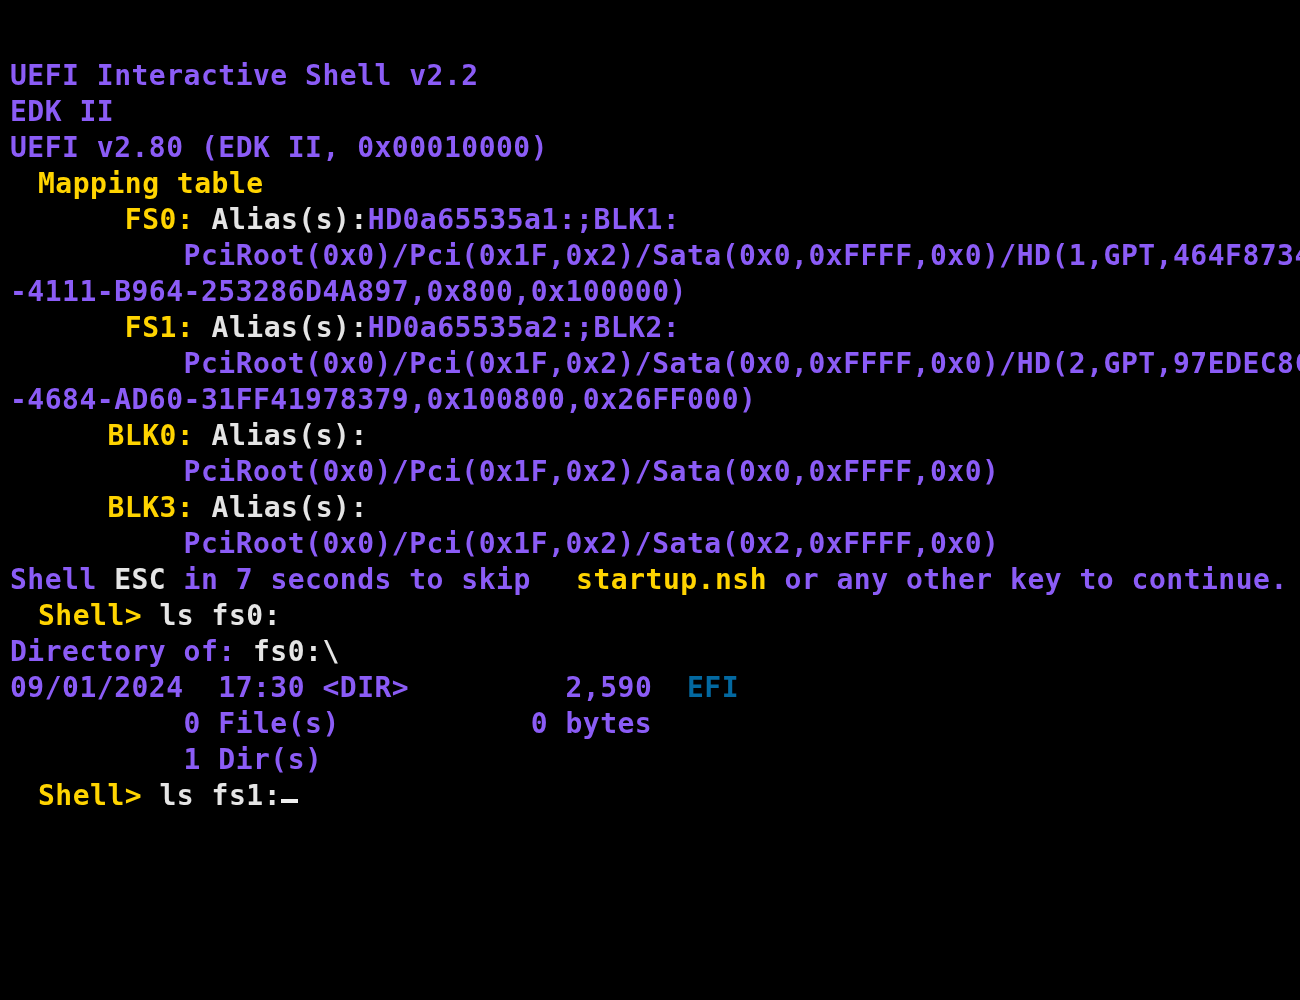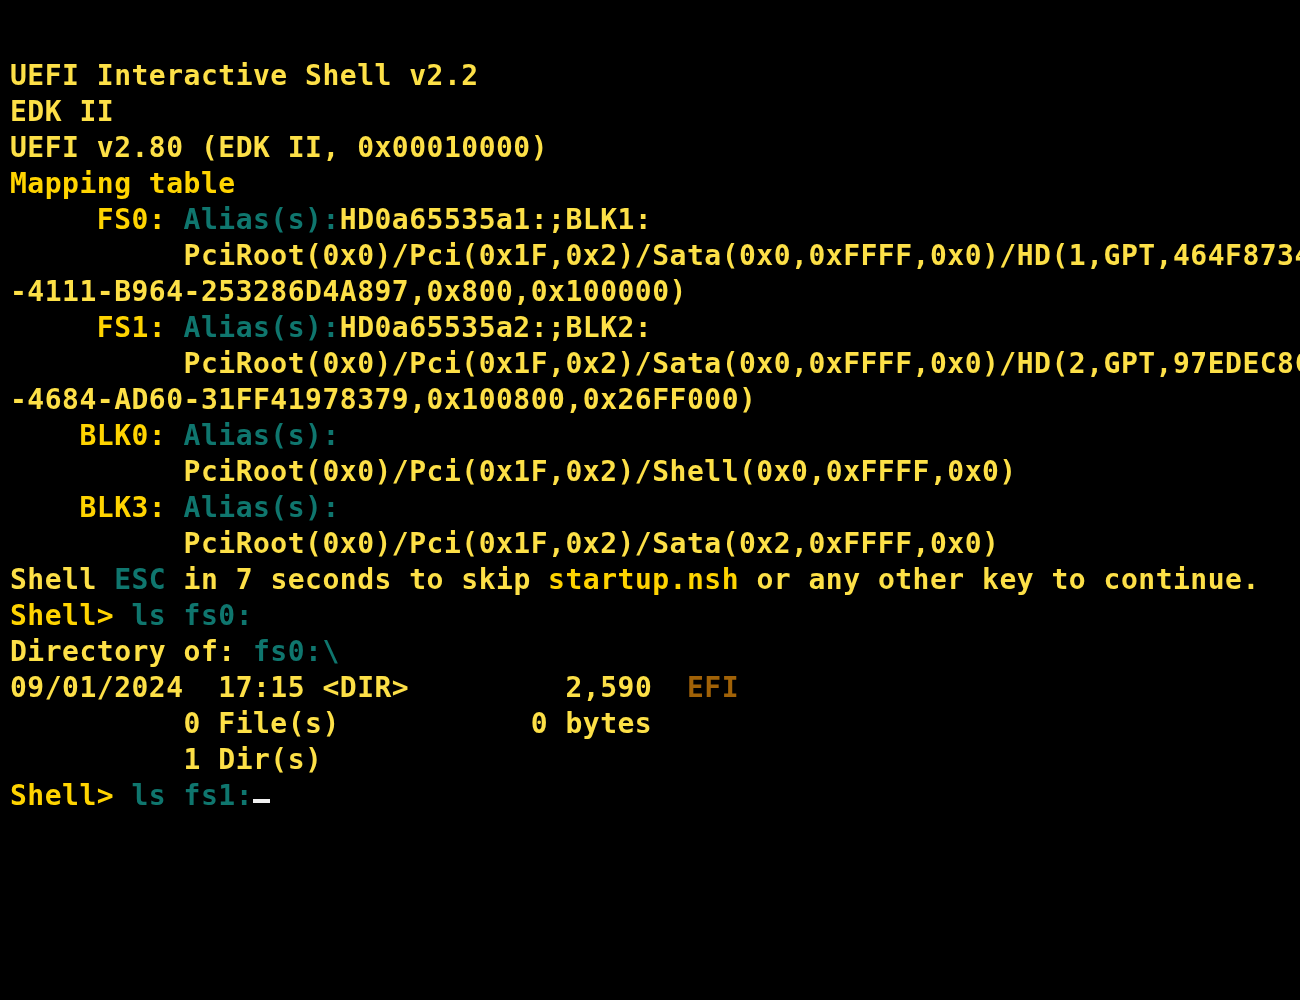--- a/index.html
+++ b/index.html
@@ -14,24 +14,24 @@
     font-family: "Lucida Console", "Consolas", monospace;
     font-size: 28px;
     line-height: 36px;
     color: #d8d8d8;
     letter-spacing: 0.5px;
     padding: 22px 10px 10px 10px;
     white-space: pre;
     font-weight: bold;
     font-stretch: semi-condensed;
   }
-  .gray  { color: #fde047; text-align: center; }
-  .white { color: #0f766e; }
-  .yellow{ color: #ffd400; }
-  .blue  { color: #a16207; }
+  .gray  { color: #8b5cf6; text-align: center; }
+  .white { color: #e5e5e5; }
+  .yellow{ color: #ffd400; margin-left: 28px; }
+  .blue  { color: #0369a1; }
   .cursor{
     display:inline-block;
     width: 0.6em;
     border-bottom: 4px solid #f0f0f0;
     transform: translateY(-2px);
   }
 </style>
 </head>
 <body>
 
@@ -40,23 +40,23 @@
 <span class="gray">EDK II</span>
 <span class="gray">UEFI v2.80 (EDK II, 0x00010000)</span>
 <span class="yellow">Mapping table</span>
 <span class="yellow">     FS0:</span><span class="white"> Alias(s):</span><span class="gray">HD0a65535a1:;BLK1:</span>
 <span class="gray">          PciRoot(0x0)/Pci(0x1F,0x2)/Sata(0x0,0xFFFF,0x0)/HD(1,GPT,464F8734-AC20
 -4111-B964-253286D4A897,0x800,0x100000)</span>
 <span class="yellow">     FS1:</span><span class="white"> Alias(s):</span><span class="gray">HD0a65535a2:;BLK2:</span>
 <span class="gray">          PciRoot(0x0)/Pci(0x1F,0x2)/Sata(0x0,0xFFFF,0x0)/HD(2,GPT,97EDEC8C-E8C2
 -4684-AD60-31FF41978379,0x100800,0x26FF000)</span>
 <span class="yellow">    BLK0:</span><span class="white"> Alias(s):</span><span class="gray"></span>
-<span class="gray">          PciRoot(0x0)/Pci(0x1F,0x2)/Shell(0x0,0xFFFF,0x0)</span>
+<span class="gray">          PciRoot(0x0)/Pci(0x1F,0x2)/Sata(0x0,0xFFFF,0x0)</span>
 <span class="yellow">    BLK3:</span><span class="white"> Alias(s):</span><span class="gray"></span>
 <span class="gray">          PciRoot(0x0)/Pci(0x1F,0x2)/Sata(0x2,0xFFFF,0x0)</span>
 <span class="gray">Shell </span><span class="white">ESC</span><span class="gray"> in 7 seconds to skip </span><span class="yellow">startup.nsh</span><span class="gray"> or any other key to continue.</span>
 <span class="yellow">Shell&gt;</span><span class="white"> ls fs0:</span>
 <span class="gray">Directory of: </span><span class="white">fs0:\</span>
-<span class="gray">09/01/2024  17:15 </span><span class="gray">&lt;DIR&gt;</span><span class="gray">         2,590  </span><span class="blue">EFI</span>
+<span class="gray">09/01/2024  17:30 </span><span class="gray">&lt;DIR&gt;</span><span class="gray">         2,590  </span><span class="blue">EFI</span>
 <span class="gray">          0 File(s)           0 bytes</span>
 <span class="gray">          1 Dir(s)</span>
 <span class="yellow">Shell&gt;</span><span class="white"> ls fs1:</span><span class="cursor"></span>
 </div>
 
 </body></html>

